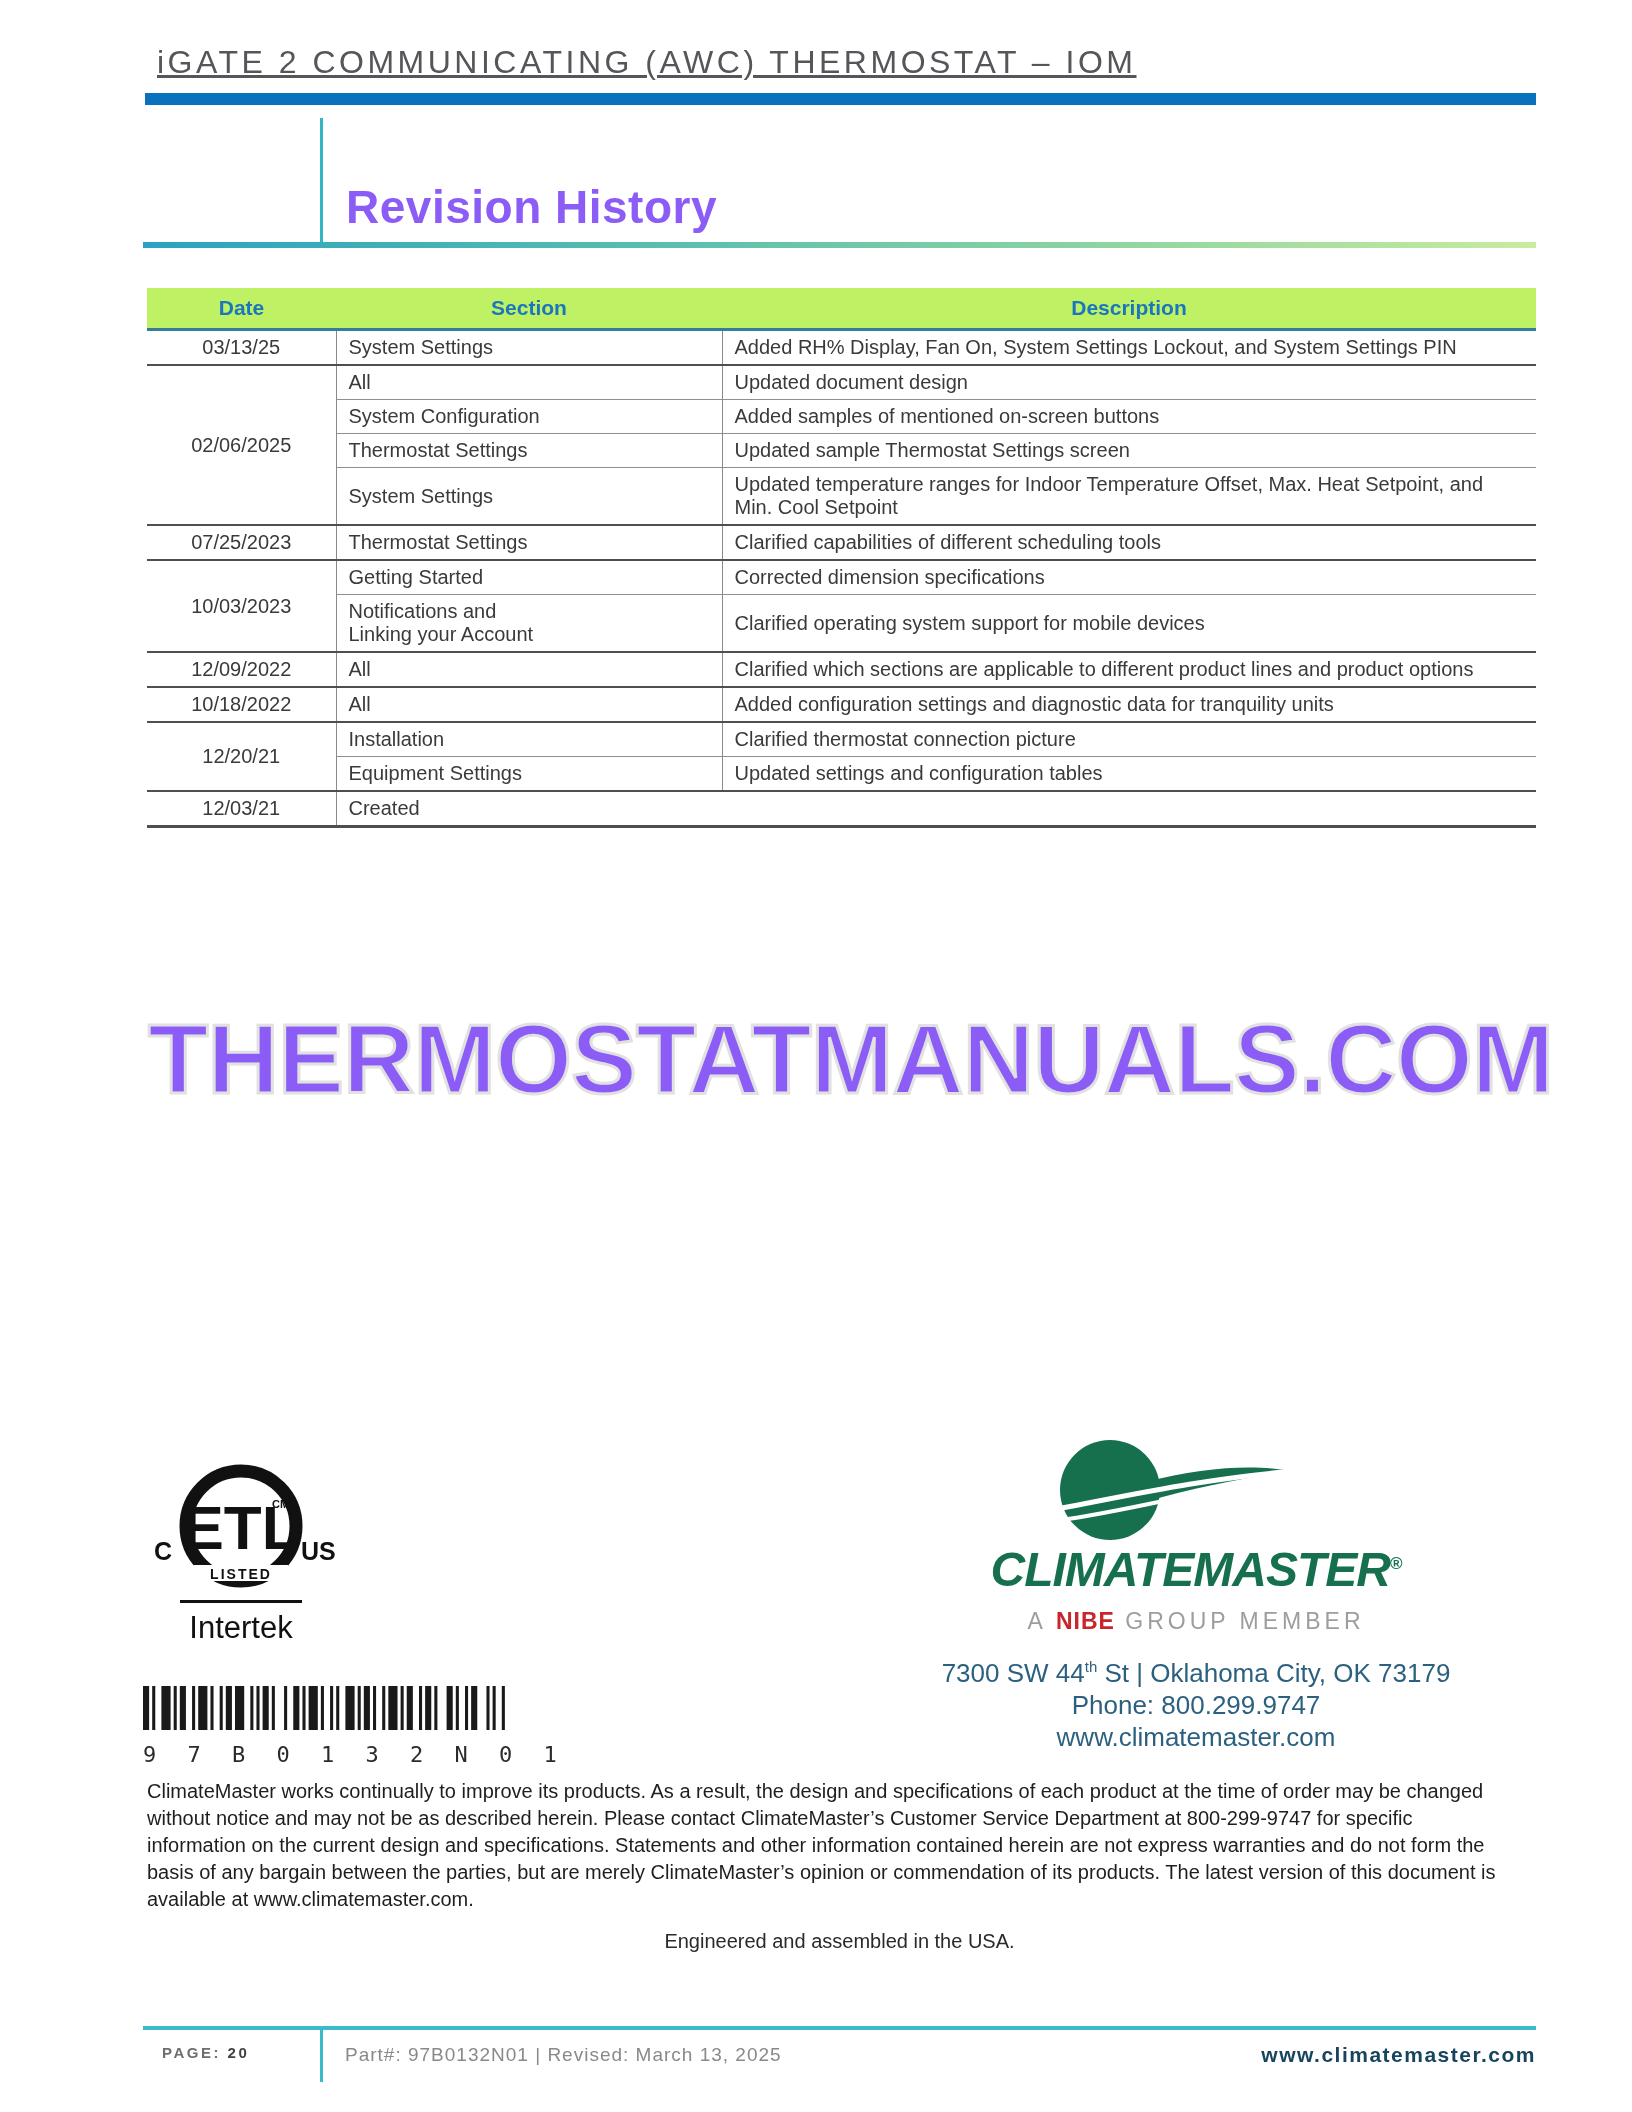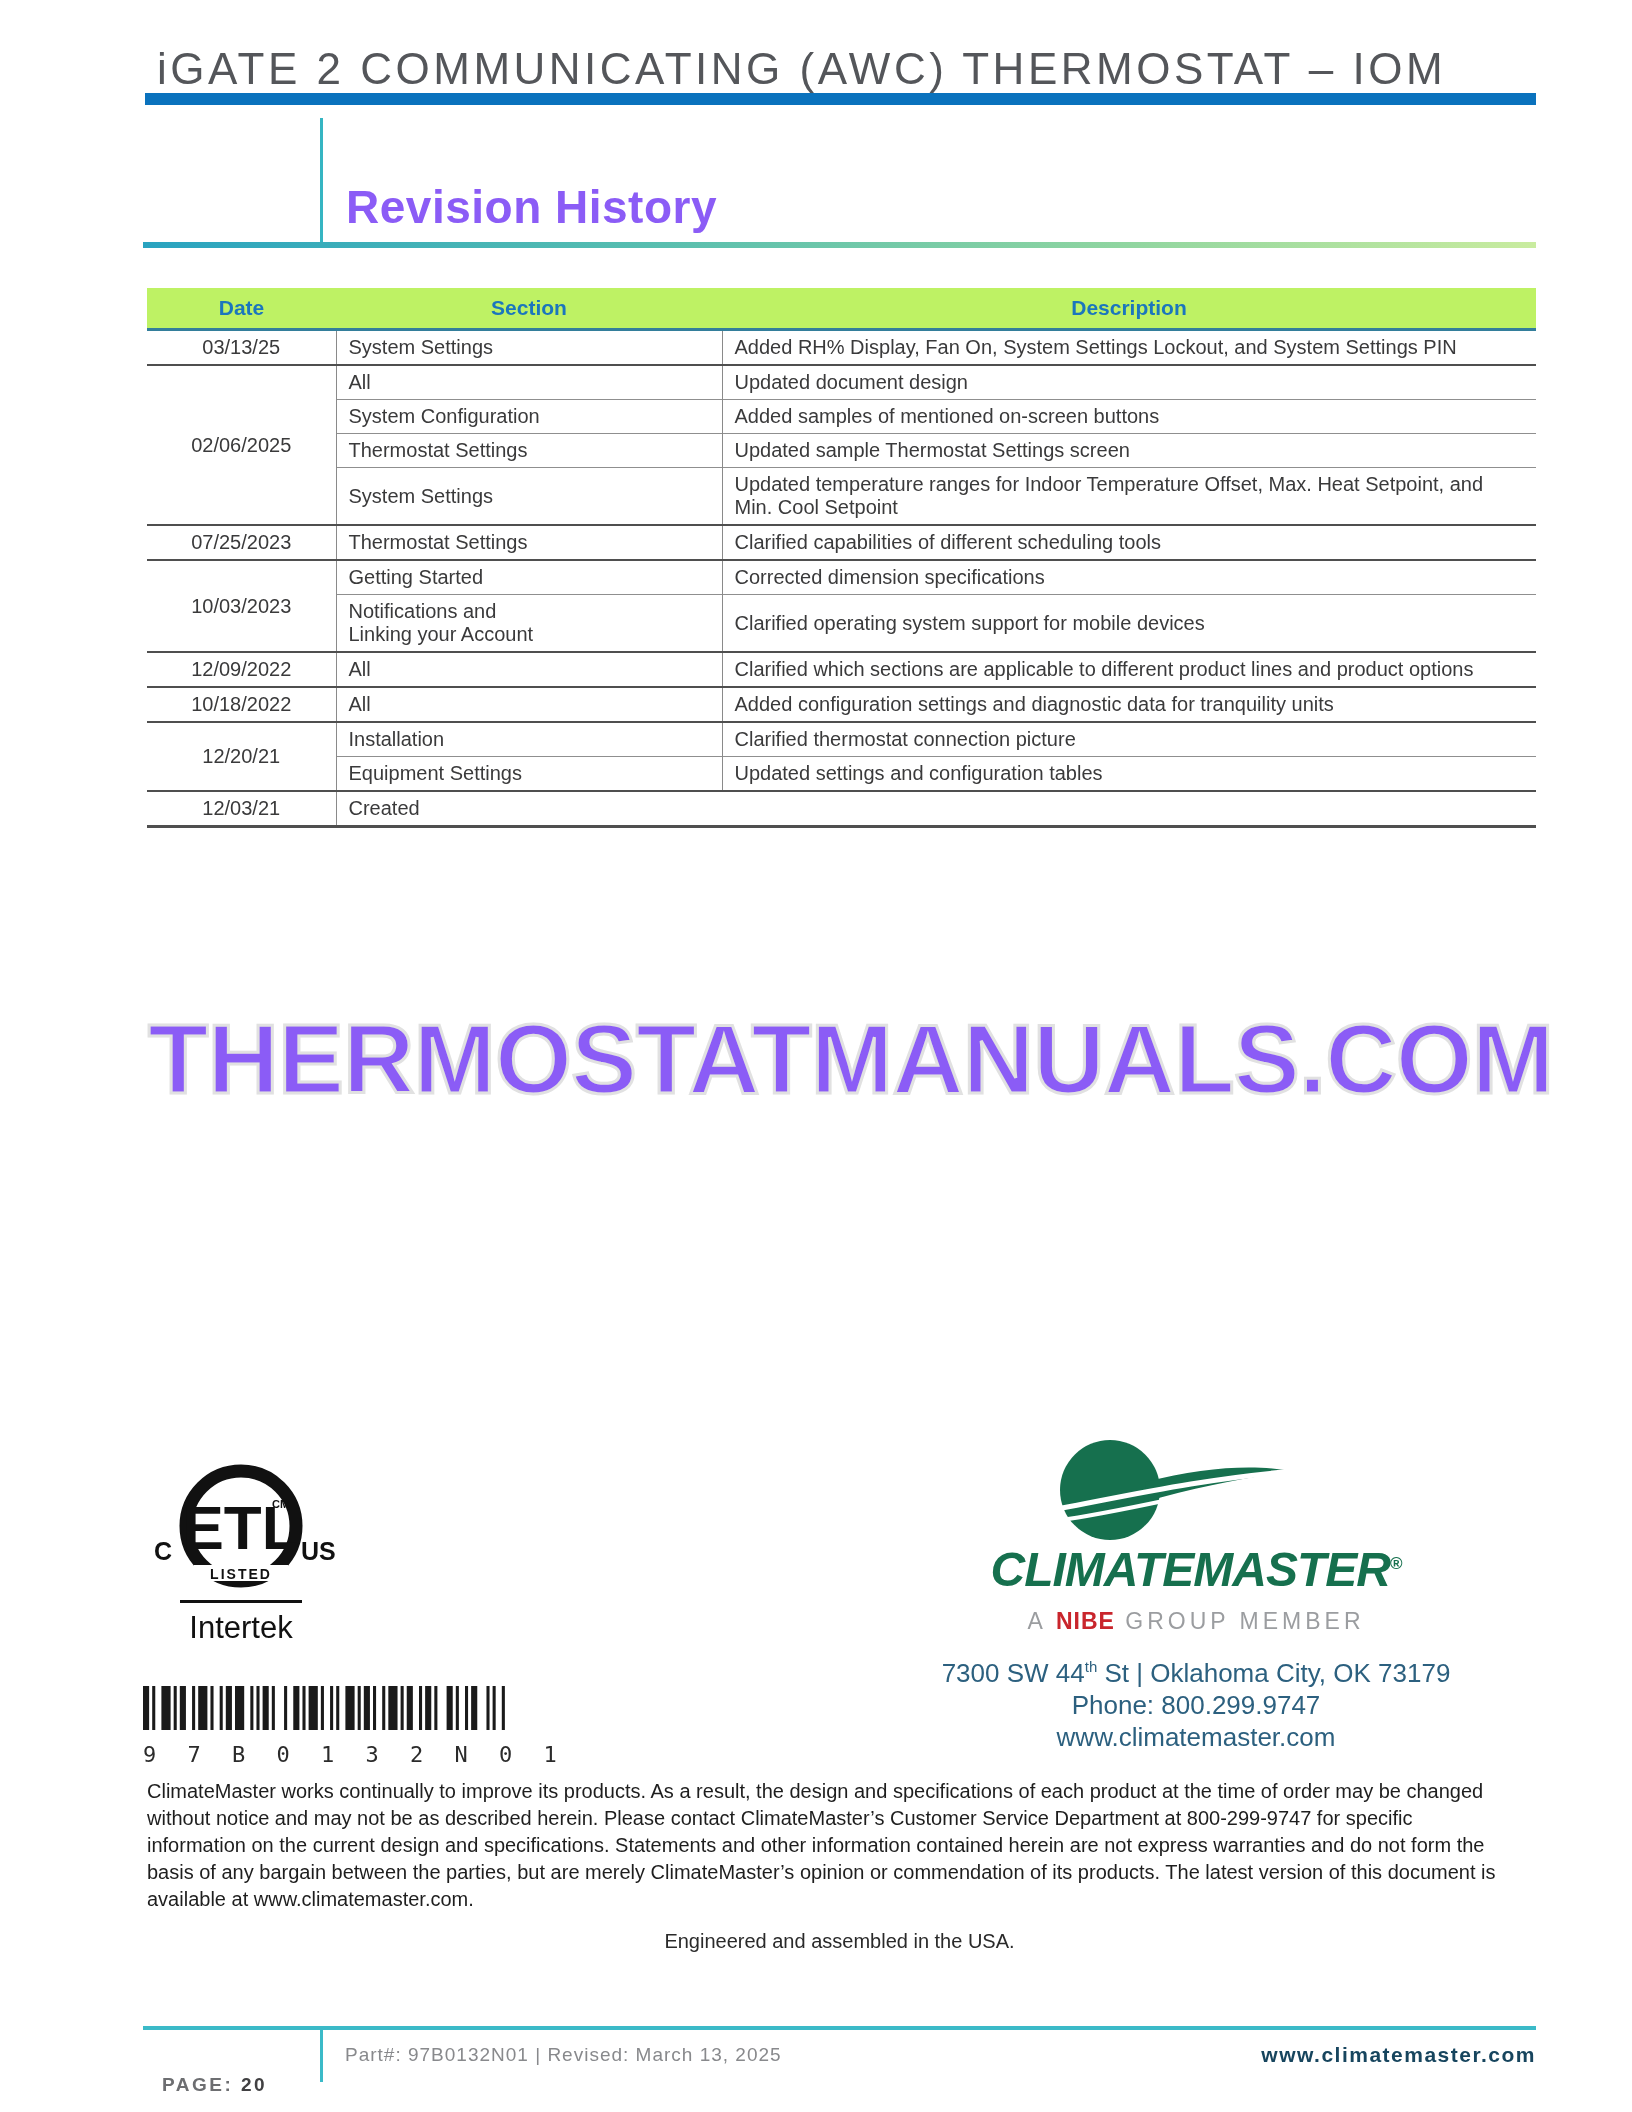--- a/index.html
+++ b/index.html
@@ -1,21 +1,21 @@
 <!DOCTYPE html>
 <html><head>
 <meta charset="utf-8">
 <style>
   html,body{margin:0;padding:0;background:#ffffff;}
   .page{position:relative;width:1632px;height:2112px;background:#fff;overflow:hidden;
         font-family:"Liberation Sans",sans-serif;color:#222;}
 
   
-  .header-title{position:absolute;left:157px;top:44px;font-size:44px;letter-spacing:3.5px;
-                color:#54565a;white-space:nowrap;}
+  .header-title{position:absolute;left:157px;top:44px;font-size:32px;letter-spacing:3.5px;
+                color:#54565a;white-space:nowrap;text-decoration:underline;}
   .header-bar{position:absolute;left:145px;top:93px;width:1391px;height:12px;background:#0a72bd;}
 
   
   .rev-vline{position:absolute;left:320px;top:118px;width:3px;height:127px;background:#35b5c2;}
   .rev-title{position:absolute;left:346px;top:180px;margin:0;font-size:46px;font-weight:bold;
              color:#8b5cf6;letter-spacing:0.5px;}
   .rev-gradient{position:absolute;left:143px;top:242px;width:1393px;height:6px;
                 background:linear-gradient(90deg,#29a3c0 0%,#55bdb0 35%,#8fd5a0 70%,#c9ec9f 100%);}
 
   
@@ -58,22 +58,22 @@
   .disclaimer{position:absolute;left:147px;top:1778px;width:1366px;margin:0;font-size:20px;
               line-height:27px;color:#1e1e1e;}
   .made{position:absolute;left:143px;top:1930px;width:1393px;text-align:center;
         font-size:20px;color:#2a2a2a;}
   .copyright{position:absolute;left:143px;top:1988px;width:1393px;text-align:center;
              font-size:20px;color:#1e88c7;}
 
   
   .footer-line{position:absolute;left:143px;top:2026px;width:1393px;height:4px;background:#3bbac8;}
   .footer-vline{position:absolute;left:320px;top:2030px;width:3px;height:52px;background:#3bbac8;}
-  .footer-page{position:absolute;left:162px;top:2044px;font-size:19px;font-weight:bold;
-               letter-spacing:2.5px;color:#6d6e71;margin-top:30px;}
+  .footer-page{position:absolute;left:162px;top:2044px;font-size:15px;font-weight:bold;
+               letter-spacing:2.5px;color:#6d6e71;}
   .footer-page .num{color:#414042;}
   .footer-part{position:absolute;left:345px;top:2044px;font-size:19px;letter-spacing:1px;
                color:#88898c;}
   .footer-url{position:absolute;left:1036px;top:2043px;width:500px;text-align:right;
               font-size:21px;font-weight:bold;letter-spacing:1.5px;color:#17455e;}
 </style>
 </head>
 <body>
 
 <div class="page">

